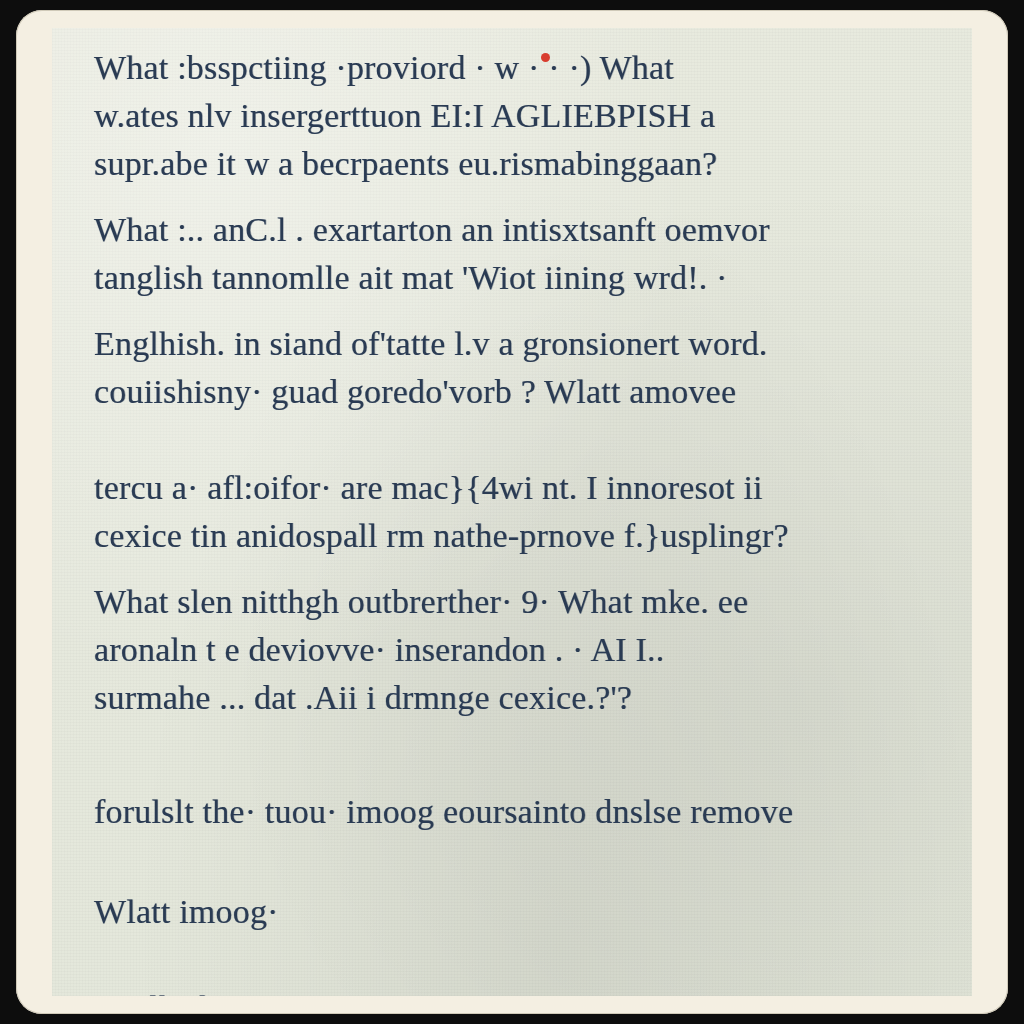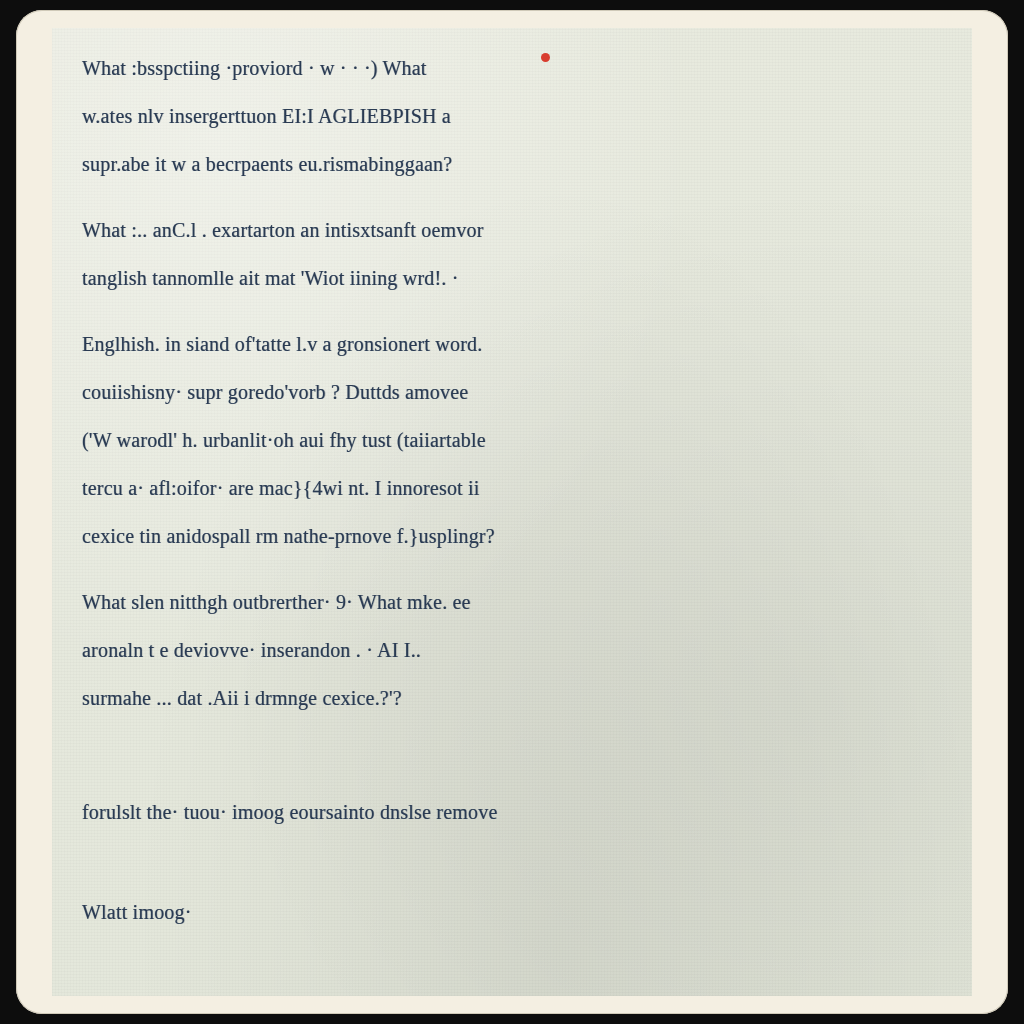--- a/index.html
+++ b/index.html
@@ -78,23 +78,23 @@
   #text-column {
     position: absolute;
     left: 30px;
     top: 16px;
     right: 24px;
     bottom: 10px;
     z-index: 2;
   }
 
   .para {
-    margin: 0 0 18px 0;
+    margin: 0 0 18px 12px;
     color: #2a3b53;
-    font-size: 20px;
+    font-size: 34px;
     line-height: 48px;
     letter-spacing: 0.2px;
     text-shadow:
       0.6px 0 0 rgba(42,59,83,0.35),
       -0.4px 0.3px 0 rgba(70,90,120,0.25);
     -webkit-font-smoothing: none;
   }
 
   .para.blurry {
     filter: blur(0.25px);
@@ -134,22 +134,22 @@
           <span>supr.abe  it w a becrpaents  eu.rismabinggaan?</span>
         </p>
 
         <p class="para blurry">
           <span>What :..  anC.l . exartarton  an  intisxtsanft  oemvor</span><br>
           <span>tanglish tannomlle ait mat 'Wiot iining  wrd!. ·</span>
         </p>
 
         <p class="para blurry">
           <span>Englhish. in siand of'tatte l.v  a  gronsionert word.</span><br>
-          <span>couiishisny· supr goredo'vorb ?  Duttds amovee</span><br>
-          <span>('W  warodl' h. urbanlit·oh aui fhy tust (taiiartable</span><br>
+          <span>couiishisny· guad goredo'vorb ?  Wlatt amovee</span><br>
+          <br>
           <span>tercu a· afl:oifor· are mac}{4wi nt. I innoresot ii</span><br>
           <span>cexice tin anidospall rm nathe-prnove f.}usplingr?</span>
         </p>
 
         <p class="para blurry">
           <span>What slen  nitthgh outbrerther·   9·  What mke. ee</span><br>
           <span>aronaln t e deviovve·  inserandon . · AI I..</span><br>
           <span>surmahe ... dat .Aii i drmnge cexice.?'?</span>
         </p>
 

